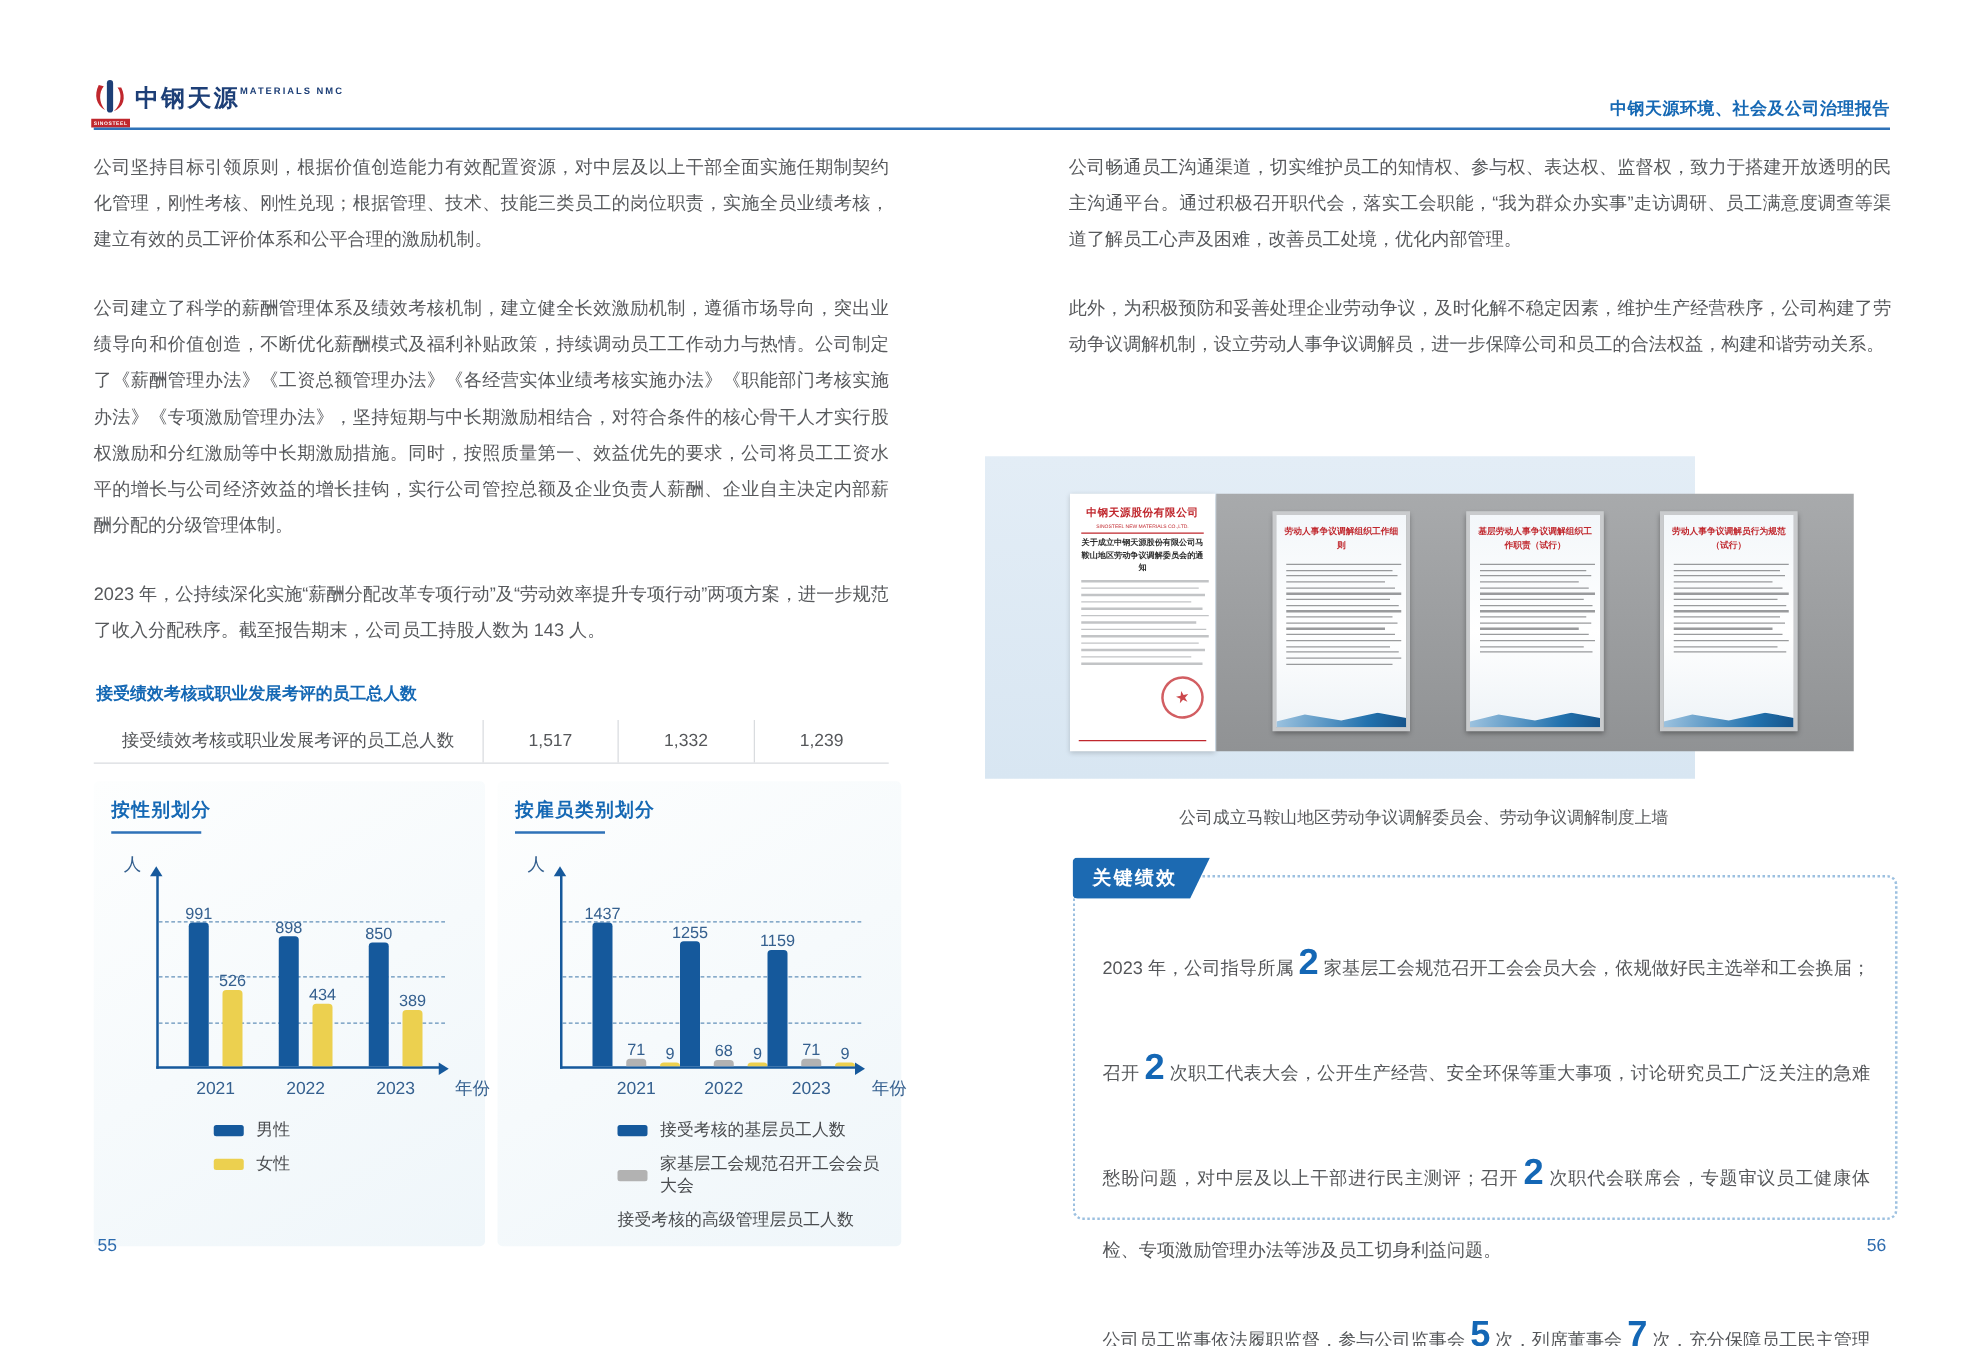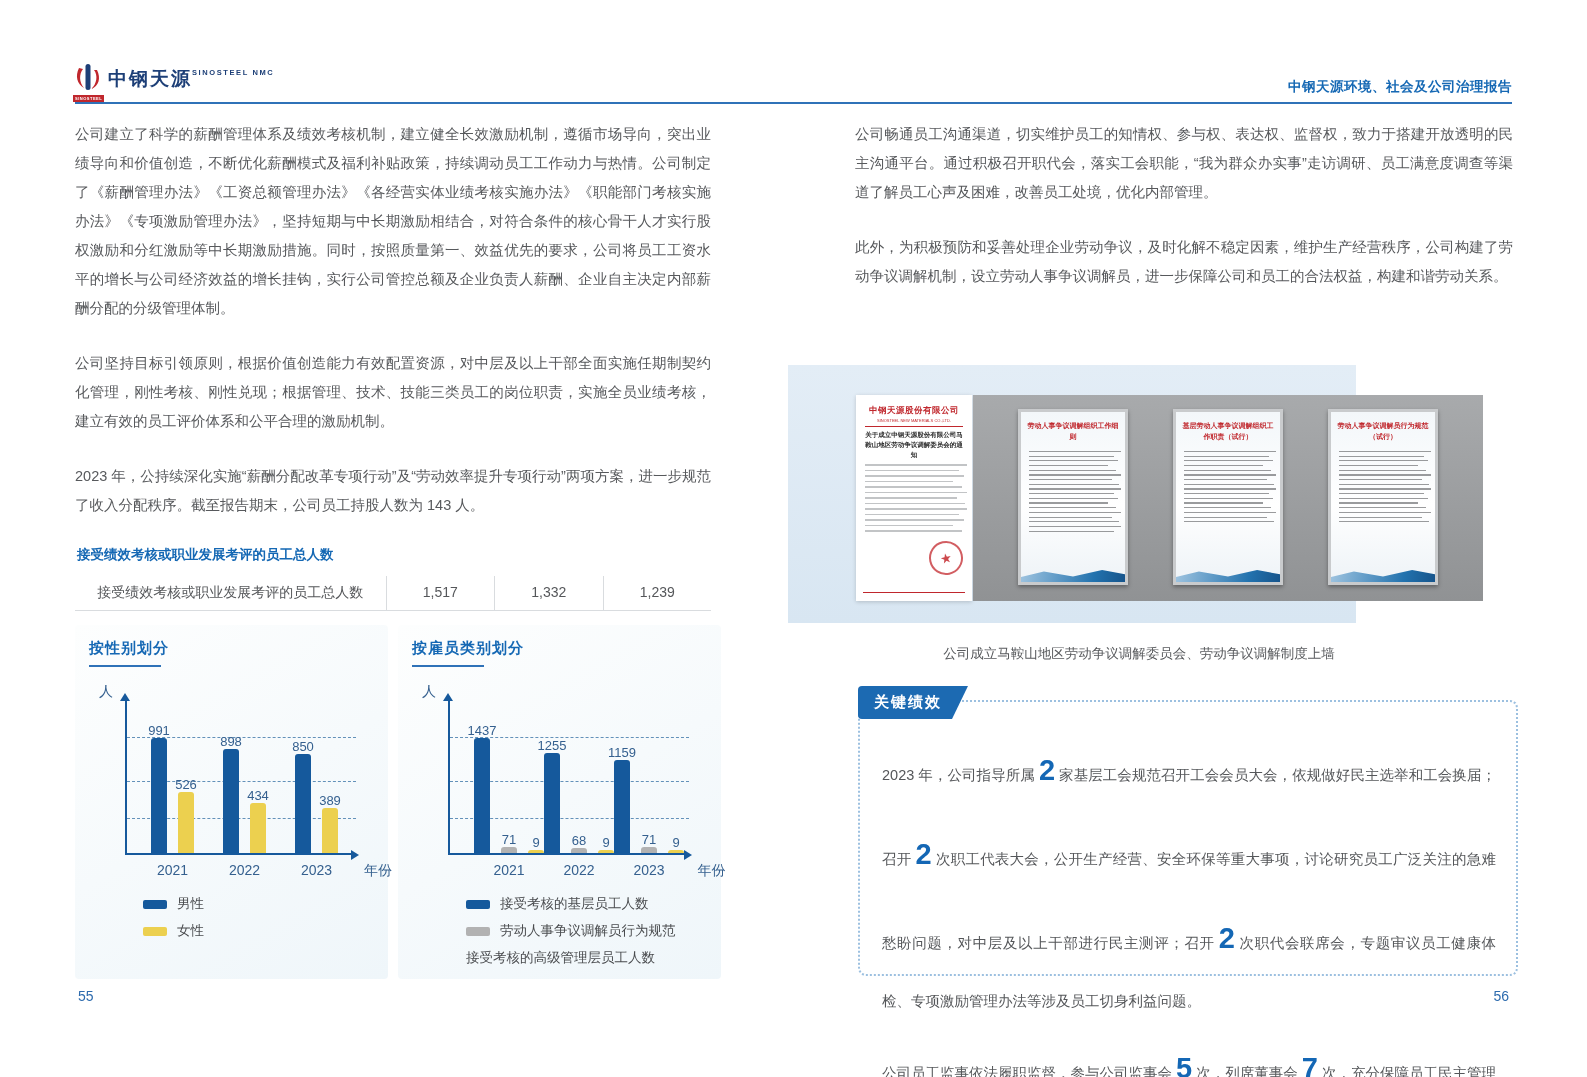--- a/index.html
+++ b/index.html
@@ -58,21 +58,21 @@
   .groups { position:absolute; left:0; right:0; top:0; bottom:0; display:flex;
     justify-content:space-between; align-items:flex-start; padding:0 16px 0 24px; }
   .bar-group { position:relative; display:flex; align-items:flex-end; gap:11px; height:100%; }
   .bar-col { position:relative; width:16px; }
   .bar { width:16px; border-radius:3px 3px 0 0; }
   .bar-label { position:absolute; left:50%; transform:translateX(-50%); bottom:100%;
     font-size:13px; color:#35608f; white-space:nowrap; }
   .tick { position:absolute; top:calc(100% + 9px); left:50%; transform:translateX(-50%);
     font-size:14px; color:#35608f; }
   .legend { margin:40px 0 0 54px; display:flex; flex-direction:column; gap:9px; }
-  .legend-item { display:flex; align-items:center; gap:10px; }
+  .legend-item { display:flex; align-items:center; gap:10px;margin-left:28px; }
   .swatch { width:24px; height:9px; border-radius:2px; flex:0 0 auto; }
   .legend-text { font-size:13.5px; color:#4a4c4f; }
 
   
   .photo-block { position:absolute; left:788px; top:365px; width:568px; height:258px;
     background:linear-gradient(180deg,#e3edf6 0%,#d8e6f2 100%); }
   .letter { position:absolute; left:68px; top:30px; width:116px; height:206px; background:#ffffff;
     box-shadow:0 1px 4px rgba(0,0,0,.18); padding:10px 7px 6px 7px; overflow:hidden; }
   .letter-org { color:#c0272d; font-size:8.5px; font-weight:bold; text-align:center; letter-spacing:.5px; }
   .letter-org-en { color:#c0272d; font-size:4px; text-align:center; margin-top:1px; }
@@ -122,29 +122,29 @@
     <div class="logo-mark">
       <svg width="26" height="34" viewBox="0 0 26 34">
         <path d="M4 6 C 0 14, 2 22, 9 26 C 4 20, 4 12, 8 7 Z" fill="#c0272d"></path>
         <path d="M22 8 C 26 16, 24 24, 16 27 C 22 22, 23 13, 19 8 Z" fill="#c0272d"></path>
         <rect x="10.5" y="2" width="5" height="26" rx="2.5" fill="#1d3f77"></rect>
       </svg>
       <div class="logo-tagline">SINOSTEEL</div>
     </div>
     <div class="logo-text">
       <span class="logo-cn">中钢天源</span>
-      <span class="logo-en">SINOSTEEL NMC</span>
+      <span class="logo-en">MATERIALS NMC</span>
     </div>
   </div>
   <div class="report-title">中钢天源环境、社会及公司治理报告</div>
   <div class="top-rule"></div>
 
   <div class="page page-left">
+    <p class="body-p">公司坚持目标引领原则，根据价值创造能力有效配置资源，对中层及以上干部全面实施任期制契约化管理，刚性考核、刚性兑现；根据管理、技术、技能三类员工的岗位职责，实施全员业绩考核，建立有效的员工评价体系和公平合理的激励机制。</p>
     <p class="body-p">公司建立了科学的薪酬管理体系及绩效考核机制，建立健全长效激励机制，遵循市场导向，突出业绩导向和价值创造，不断优化薪酬模式及福利补贴政策，持续调动员工工作动力与热情。公司制定了《薪酬管理办法》《工资总额管理办法》《各经营实体业绩考核实施办法》《职能部门考核实施办法》《专项激励管理办法》，坚持短期与中长期激励相结合，对符合条件的核心骨干人才实行股权激励和分红激励等中长期激励措施。同时，按照质量第一、效益优先的要求，公司将员工工资水平的增长与公司经济效益的增长挂钩，实行公司管控总额及企业负责人薪酬、企业自主决定内部薪酬分配的分级管理体制。</p>
-    <p class="body-p">公司坚持目标引领原则，根据价值创造能力有效配置资源，对中层及以上干部全面实施任期制契约化管理，刚性考核、刚性兑现；根据管理、技术、技能三类员工的岗位职责，实施全员业绩考核，建立有效的员工评价体系和公平合理的激励机制。</p>
     <p class="body-p">2023 年，公持续深化实施“薪酬分配改革专项行动”及“劳动效率提升专项行动”两项方案，进一步规范了收入分配秩序。截至报告期末，公司员工持股人数为 143 人。</p>
 
     <div class="tbl-caption">接受绩效考核或职业发展考评的员工总人数</div>
     <div class="tbl">
       <div class="tbl-row">
         <div class="c1">接受绩效考核或职业发展考评的员工总人数</div>
         <div class="cy">1,517</div>
         <div class="cy">1,332</div>
         <div class="cy">1,239</div>
       </div>
@@ -264,21 +264,21 @@
               </div>
             </div>
           </div>
         <div class="legend">
             <div class="legend-item">
               <span class="swatch" style="background: rgb(21, 89, 156);"></span>
               <span class="legend-text">接受考核的基层员工人数</span>
             </div>
             <div class="legend-item">
               <span class="swatch" style="background: rgb(178, 178, 178);"></span>
-              <span class="legend-text">劳动人事争议调解员行为规范</span>
+              <span class="legend-text">家基层工会规范召开工会会员大会</span>
             </div>
             <div class="legend-item">
               <span class="legend-text">接受考核的高级管理层员工人数</span>
             </div>
           </div>
       </div>
     </div>
   </div>
 
   <div class="page page-right">

